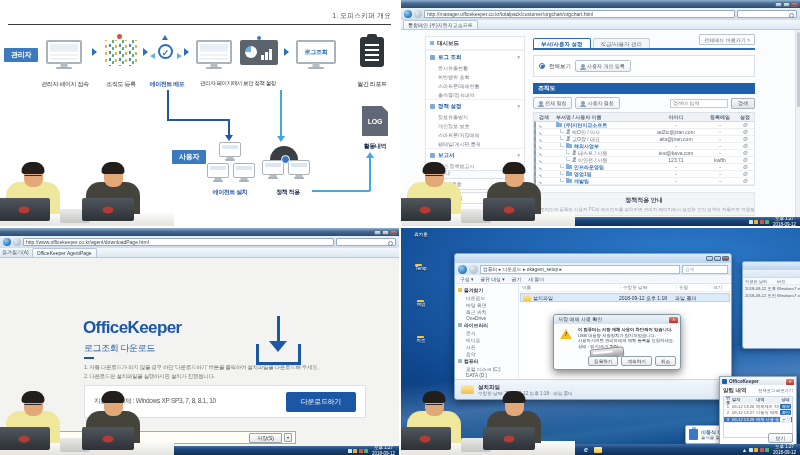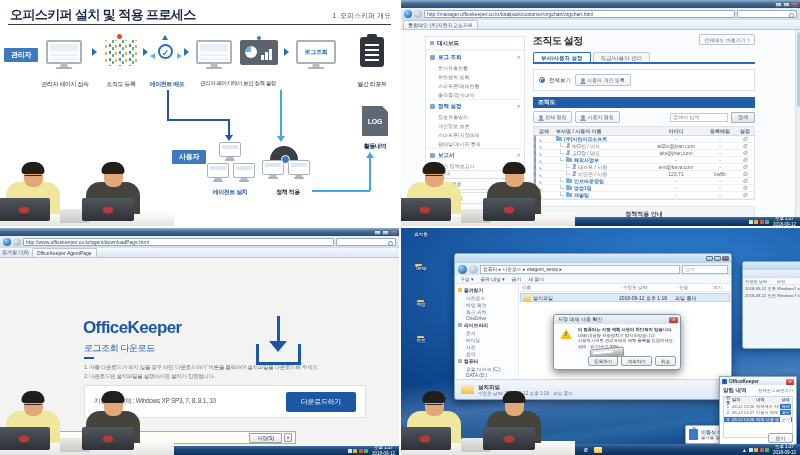--- a/index.html
+++ b/index.html
@@ -221,21 +221,20 @@
   .okr.sel .bdg{background:#fff;color:#2a6db5}
   .okp-close{position:absolute;right:3px;bottom:3px;border:1px solid #9aa8b4;background:linear-gradient(#fff,#e8ebee);font-size:4.6px;padding:1.5px 7px;border-radius:2px;color:#334}
   .tray-arrow{color:#fff;font-size:5px;margin-right:2px}
 </style>
 </head>
 <body>
 
 <div class="grid">
 
   <section class="scene">
-    <div class="sl-title">오피스키퍼 설치 및 적용 프로세스</div>
     <div class="sl-sec">1. 오피스키퍼 개요</div>
     <div class="sl-rule"></div>
 
     <div class="badge" style="left:4px;top:48px">관리자</div>
 
     <div class="mon" style="left:46px;top:40px">
         <i class="scr"></i>
       </div>
     <div class="fa" style="left:92px;top:48px"></div>
     <div class="org" style="left:104px;top:40px"></div>
@@ -379,21 +378,20 @@
             <span>체험판 사용중</span>
             <em>›</em>
           </div>
         <div class="sb-nrow">
             <span>기간 연장 문의</span>
             <em>›</em>
           </div>
       </div>
 
       <div class="main">
-        <div class="pg-title">조직도 설정</div>
         <div class="shortcut">전체메뉴 바로가기 &gt;</div>
         <div class="ptabs">
           <div class="ptab act">부서/사용자 설정</div>
           <div class="ptab">직급/사용자 관리</div>
         </div>
         <div class="card">
           <i class="radio"></i>
           <span class="rlab">전체보기</span>
           <span class="btn-o">
               <i class="pico"></i>

